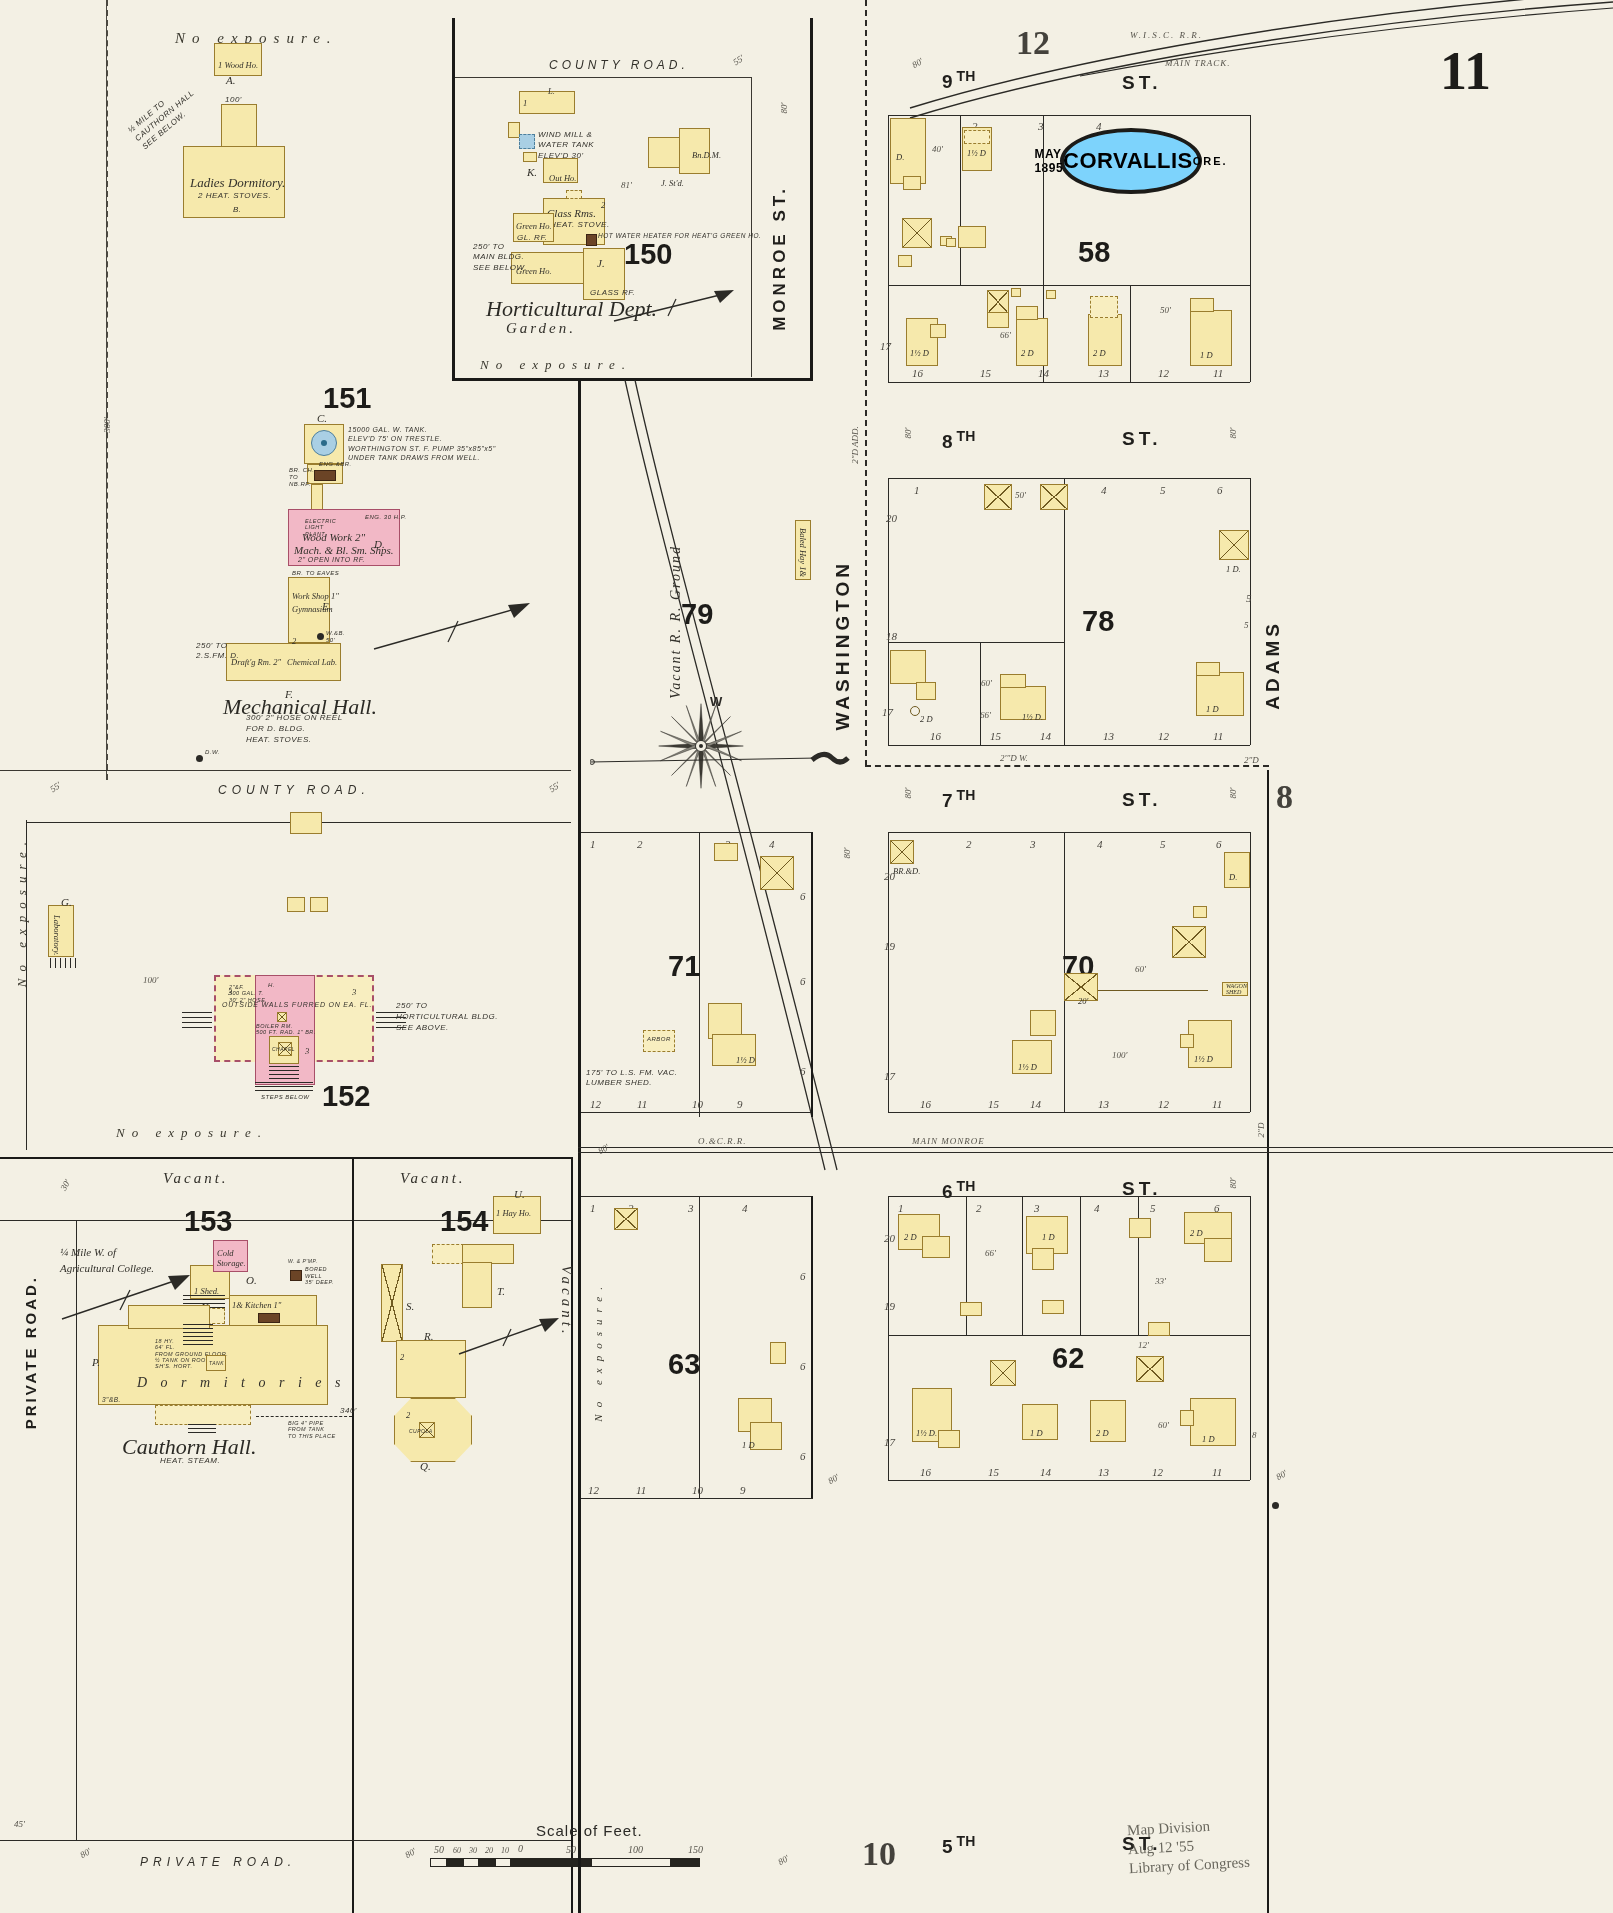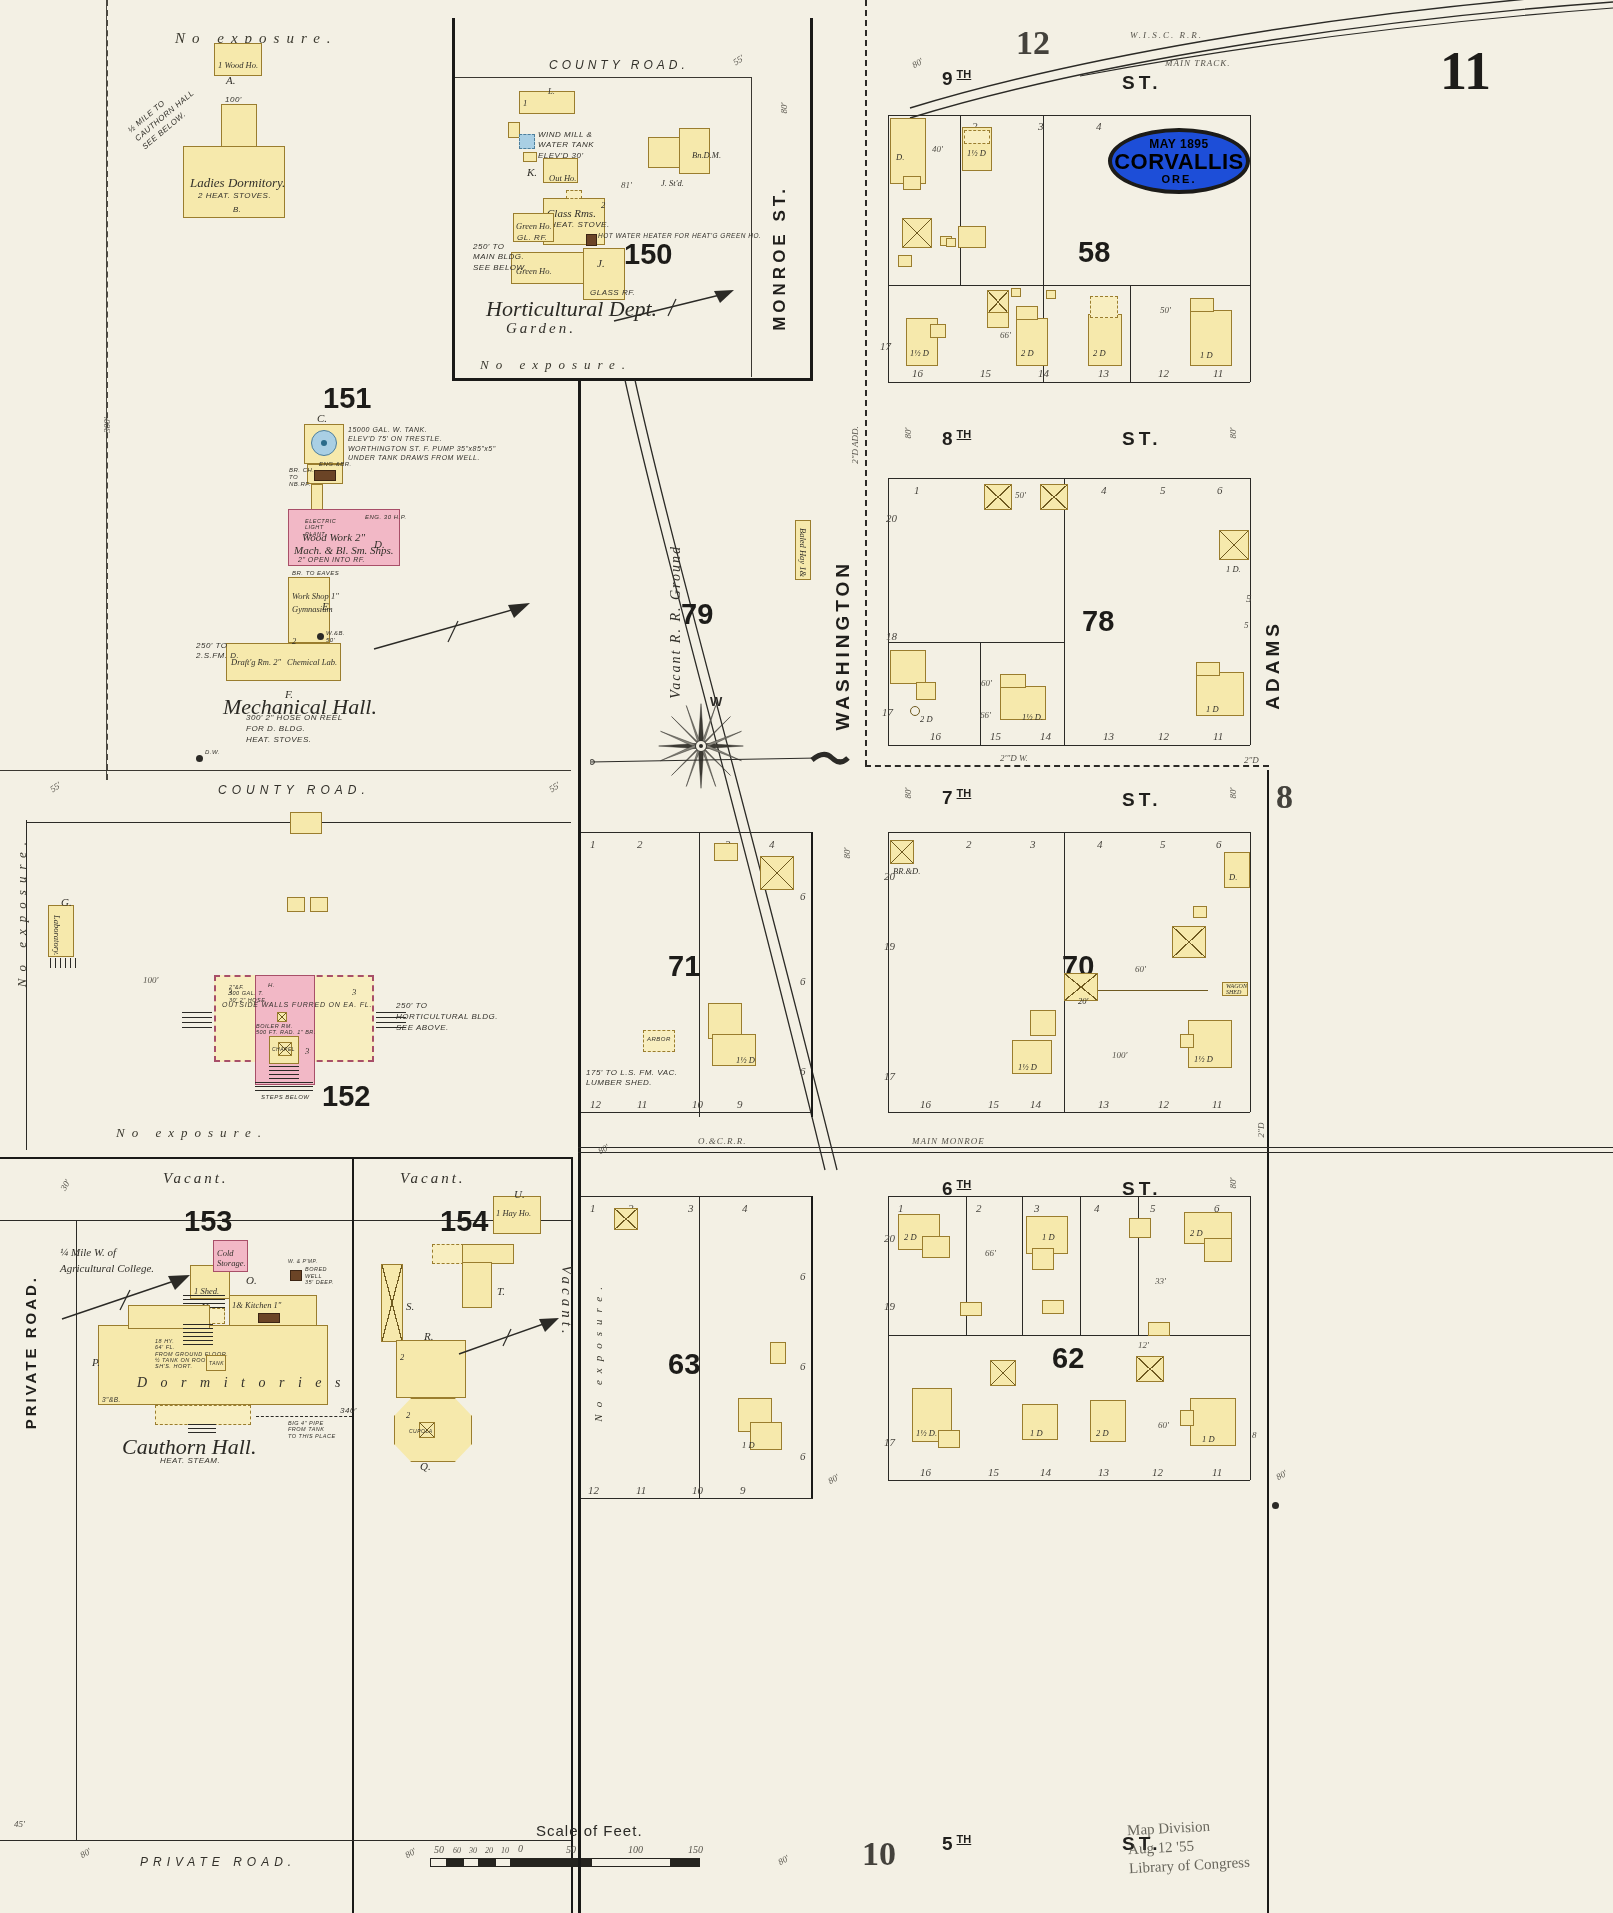--- a/index.html
+++ b/index.html
@@ -22,41 +22,41 @@
   .xb{position:absolute;box-sizing:border-box;background:#f6e9ac;border:1px solid #9a7d2e;}
   .xb:before,.xb:after{content:"";position:absolute;left:0;top:0;width:100%;height:100%;}
   .xb:before{background:linear-gradient(to top right,transparent calc(50% - .6px),#6f5a20 calc(50% - .6px),#6f5a20 calc(50% + .6px),transparent calc(50% + .6px));}
   .xb:after{background:linear-gradient(to bottom right,transparent calc(50% - .6px),#6f5a20 calc(50% - .6px),#6f5a20 calc(50% + .6px),transparent calc(50% + .6px));}
   .dashln{position:absolute;border-top:2px dashed #2b2a26;height:0;}
   .dashlnv{position:absolute;border-left:2px dashed #2b2a26;width:0;}
 
   
   .t{position:absolute;color:#262521;white-space:nowrap;}
   .street{font-family:"Liberation Sans",sans-serif;font-weight:700;letter-spacing:4px;font-size:19px;color:#201f1c;}
-  .street sup{font-size:11px;letter-spacing:0;text-decoration:underline;}
+  .street sup{font-size:14px;letter-spacing:0;}
   .vstreet{font-family:"Liberation Sans",sans-serif;font-weight:700;letter-spacing:4px;font-size:19px;color:#201f1c;
            writing-mode:vertical-rl;transform:rotate(180deg);}
   .blocknum{font-family:"Liberation Sans",sans-serif;font-weight:700;font-size:29px;color:#1d1c19;}
   .sheetnum{font-family:"Liberation Serif",serif;font-weight:700;font-size:54px;color:#1d1c19;}
   .adjnum{font-family:"Liberation Serif",serif;font-weight:700;font-size:34px;color:#44423c;}
   .script{font-family:"Liberation Serif",serif;font-style:italic;font-size:15px;color:#33312b;}
   .script.sm{font-size:11px;}
   .script.xs{font-size:8.5px;}
   .bigscript{font-family:"Liberation Serif",serif;font-style:italic;font-size:22px;color:#2b2a25;}
   .caps{font-family:"Liberation Sans",sans-serif;font-style:italic;font-size:12px;letter-spacing:1px;color:#33312b;}
   .caps.xs{font-size:8px;letter-spacing:.5px;}
   .collegeName{font-family:"Liberation Sans",sans-serif;font-style:italic;font-weight:700;font-size:26px;letter-spacing:3px;color:#24231f;}
   .lotnum{font-family:"Liberation Serif",serif;font-style:italic;font-size:11px;color:#4a4740;}
   .dim{font-family:"Liberation Serif",serif;font-style:italic;font-size:9px;color:#55524a;}
   .noexp{font-family:"Liberation Serif",serif;font-style:italic;font-size:15px;letter-spacing:7px;color:#3b392f;}
 
   
-  #cartouche{position:absolute;left:1108px;top:128px;width:134px;height:58px;
-    border:4px solid #1c1b18;border-radius:50%/50%;background:#1d4ed8;
-    display:flex;flex-direction:column;align-items:center;justify-content:center;}
+  #cartouche{position:absolute;left:1060px;top:128px;width:134px;height:58px;
+    border:4px solid #1c1b18;border-radius:50%/50%;background:#7dd3fc;
+    display:flex;flex-direction:row;align-items:center;justify-content:center;}
   #cartouche .c1{font-family:"Liberation Sans",sans-serif;font-weight:700;font-size:12px;letter-spacing:.5px;}
   #cartouche .c2{font-family:"Liberation Sans",sans-serif;font-weight:700;font-size:22px;letter-spacing:.5px;line-height:1;}
   #cartouche .c3{font-family:"Liberation Sans",sans-serif;font-weight:700;font-size:11px;letter-spacing:2px;}
 
   
   #compass{position:absolute;left:655px;top:700px;width:92px;height:92px;}
   
   #scalebar{position:absolute;left:430px;top:1858px;width:270px;height:12px;}
   .scaleseg{position:absolute;top:0;height:9px;border:1px solid #25241f;box-sizing:border-box;}
   .scaleseg.fill{background:#25241f;}

